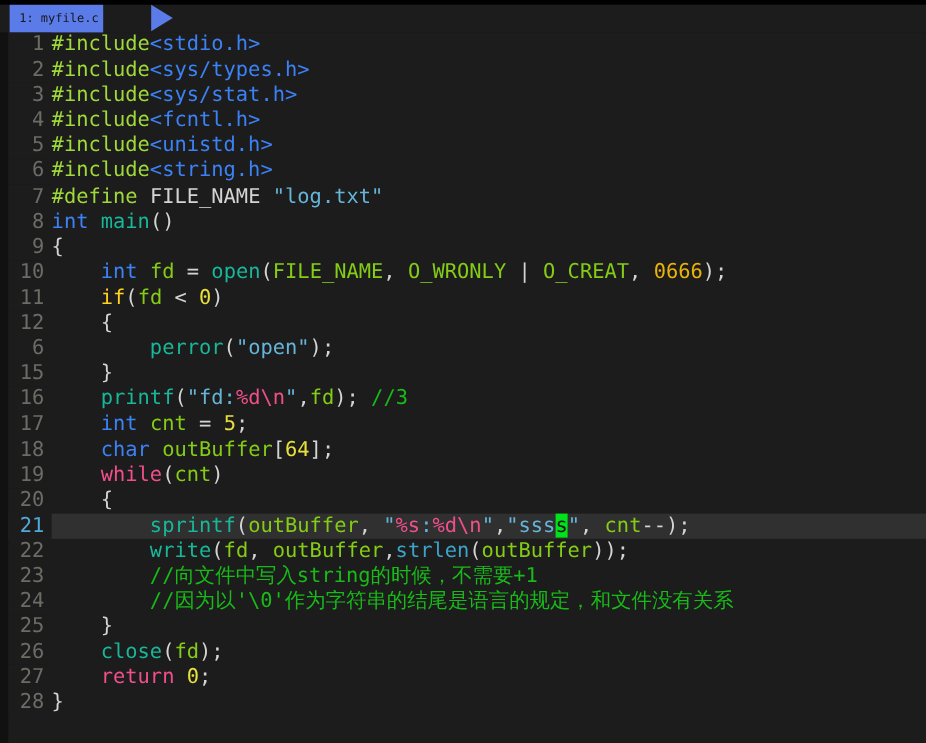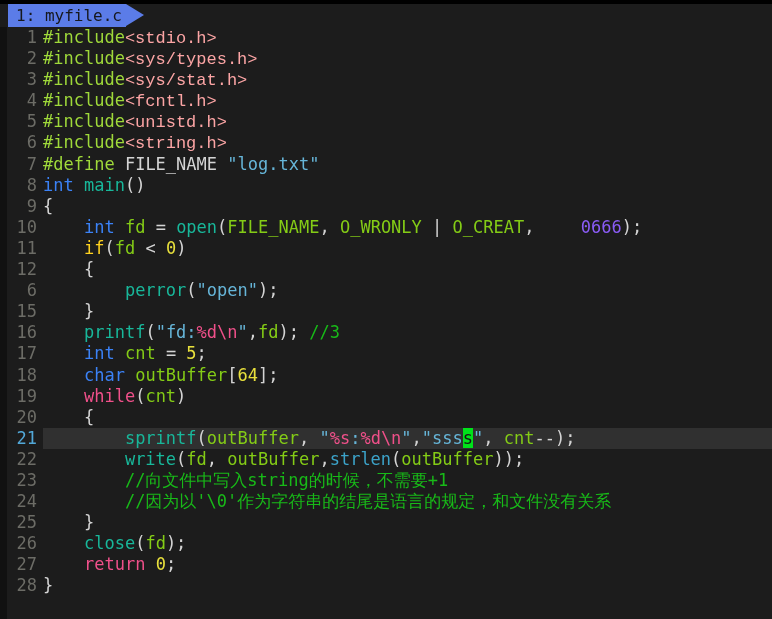--- a/index.html
+++ b/index.html
@@ -37,21 +37,21 @@
   }
   .tab {
     position: absolute;
     left: 8px;
     top: 0px;
     height: 23px;
     display: flex;
     align-items: center;
     background: #5b7ce8;
     color: #16181d;
-    font-size: 16px;
+    font-size: 10px;
     line-height: 23px;
     padding: 0 4px 3px 8px;
     letter-spacing: 0px;
     white-space: pre;
   }
   .tab-arrow {
     position: absolute;
     left: 0;
     top: 0;
     width: 0;
@@ -102,30 +102,30 @@
   }
   .code-line.current .gutter {
     color: #52a8d8;
   }
   .code-text {
     display: inline-block;
     color: #d4d4d4;
   }
   
   .t-preproc   { color: #9fd93a; }
-  .t-header    { color: #fca5a5; font-family: Liberation Mono, monospace; }
+  .t-header    { color: #3b82f6; }
   .t-string    { color: #66b5d8; }
   .t-fmt       { color: #f0508a; }
   .t-type      { color: #3b82f6; }
   .t-keyword   { color: #ffd21f; }
   .t-kw-ctrl   { color: #f0508a; }
   .t-func      { color: #18b79a; }
   .t-func2     { color: #3ca3c9; }
   .t-number    { color: #e8e03c; }
-  .t-number-oct{ color: #8b5cf6; margin-left: 36px; }
+  .t-number-oct{ color: #eab308; }
   .t-comment   { color: #18ba18; }
   .t-ident     { color: #84cc16; }
   .t-plain     { color: #d4d4d4; }
   .t-macro     { color: #d4d4d4; }
   .t-cursor {
     background: #00e21a;
     color: #151515;
   }
 </style>
 </head>

